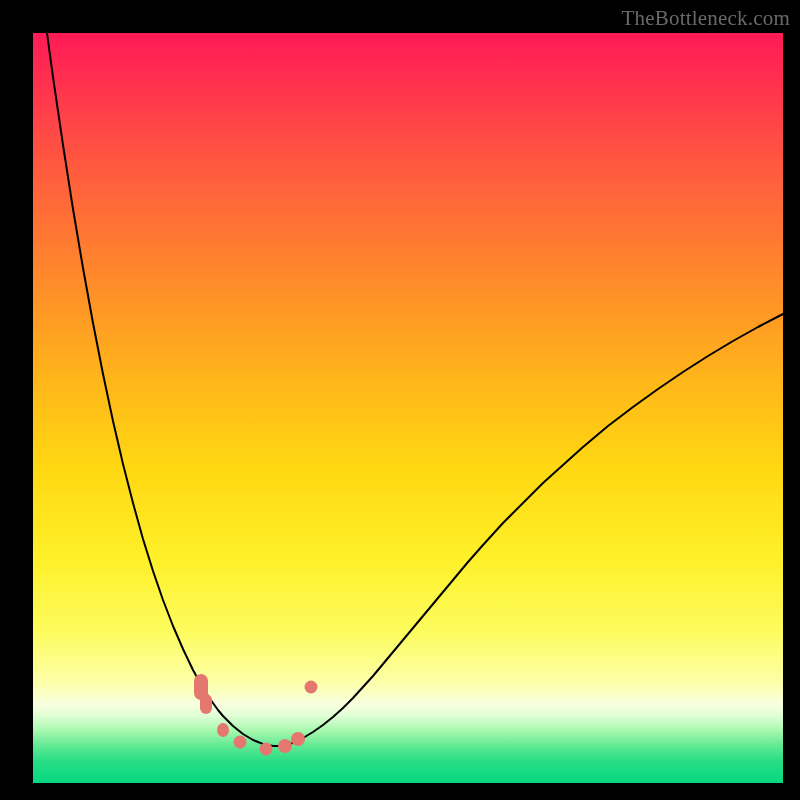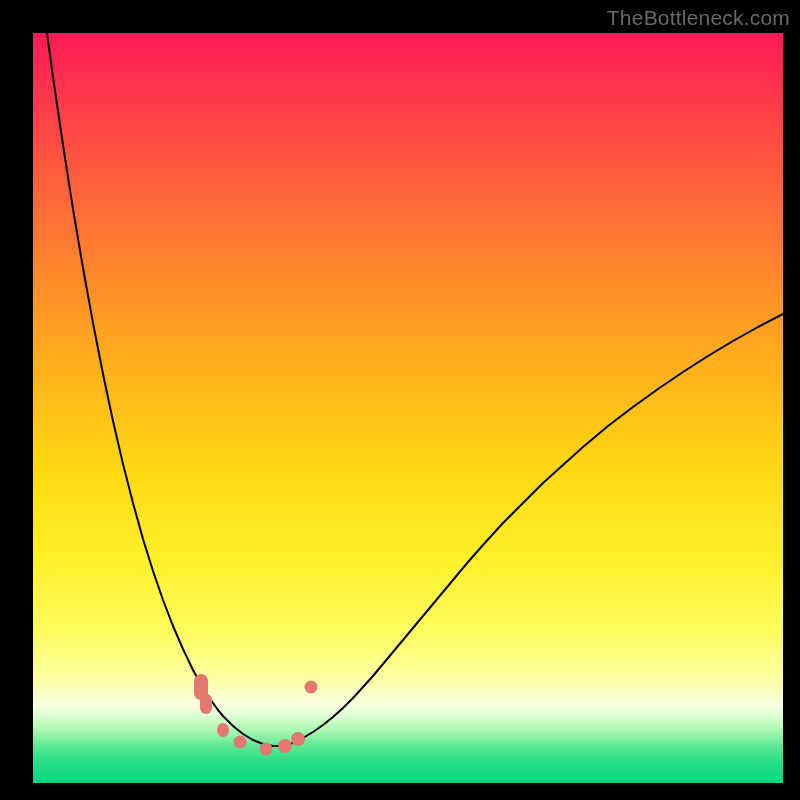--- a/index.html
+++ b/index.html
@@ -73,21 +73,21 @@
   .marker.round {
     border-radius: 50%;
   }
   .marker.pill {
     border-radius: 8px;
   }
   .attribution {
     position: absolute;
     right: 10px;
     top: 6px;
-    font-family: Liberation Sans, sans-serif;
+    font-family: Liberation Serif, serif;
     font-size: 21px;
     color: #696969;
     letter-spacing: 0.2px;
   }
 </style>
 </head>
 <body>
 
 <div class="frame">
   <div class="attribution">TheBottleneck.com</div>

